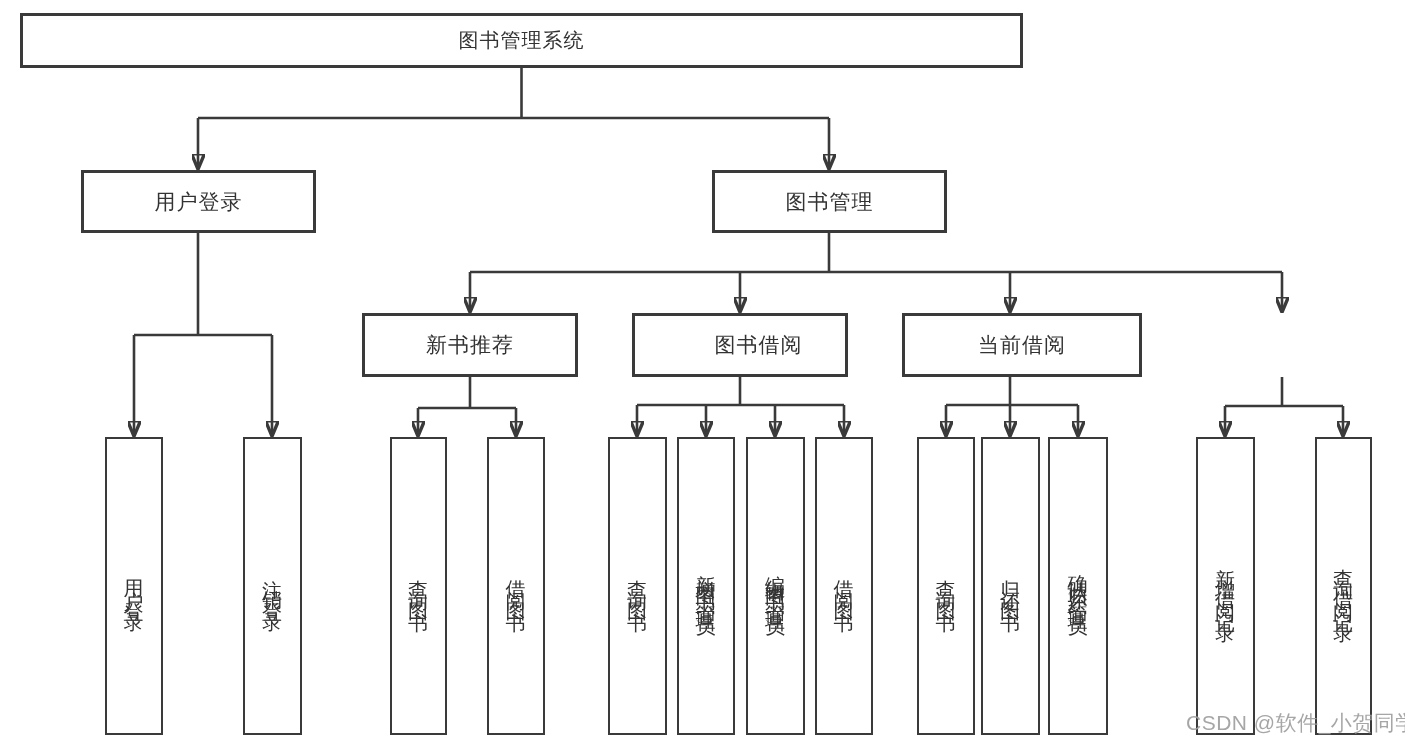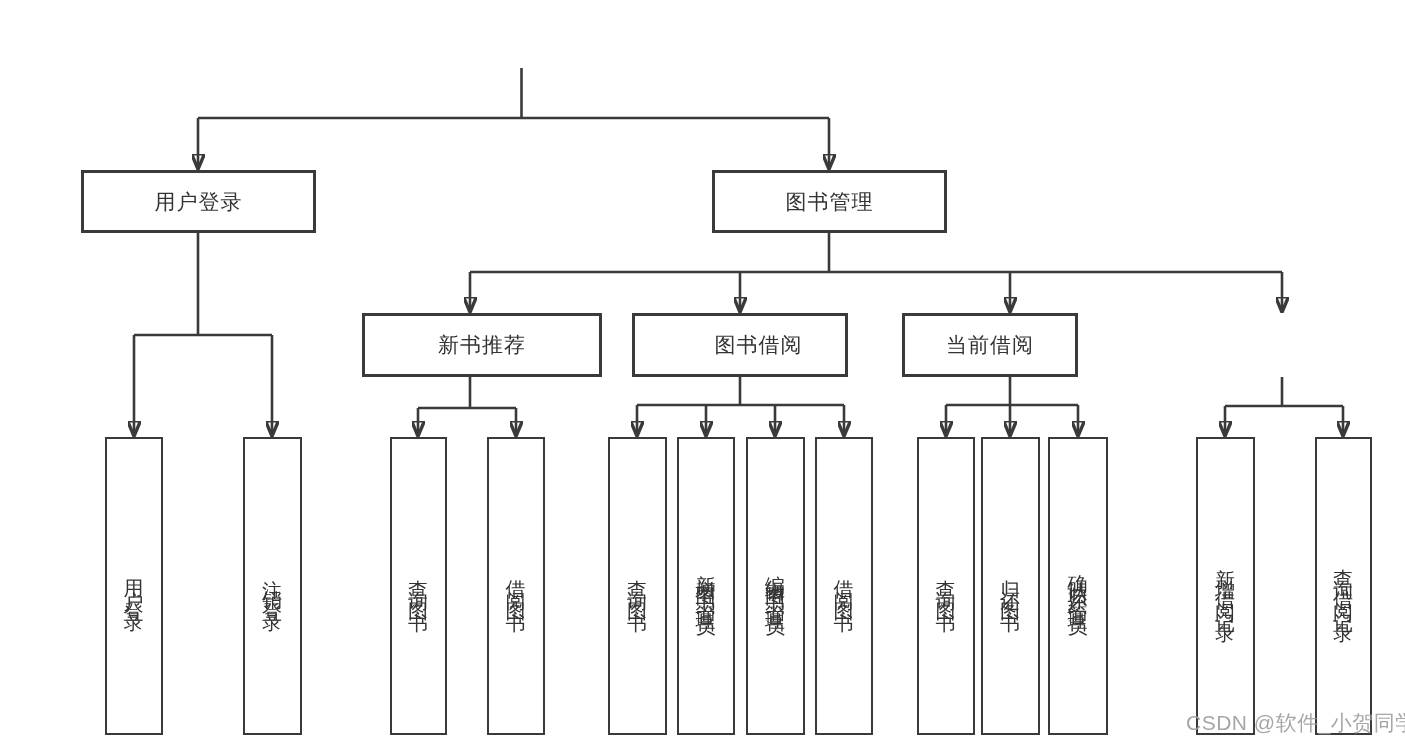--- a/index.html
+++ b/index.html
@@ -66,27 +66,28 @@
     <path d="M946 405 V435" marker-end="url(#arr)"></path>
     <path d="M1010 405 V435" marker-end="url(#arr)"></path>
     <path d="M1078 405 V435" marker-end="url(#arr)"></path>
 
     <path d="M1282 377 V406"></path>
     <path d="M1225 406 H1343"></path>
     <path d="M1225 406 V435" marker-end="url(#arr)"></path>
     <path d="M1343 406 V435" marker-end="url(#arr)"></path>
   </svg>
 
+  <div class="node" style="left:20px;top:13px;width:1003px;height:55px;font-size:20px;">图书管理系统</div>
 
   <div class="node" style="left:81px;top:170px;width:235px;height:63px;">用户登录</div>
   <div class="node" style="left:712px;top:170px;width:235px;height:63px;text-align:right;">图书管理</div>
 
-  <div class="node" style="left:362px;top:313px;width:240px;height:64px;">新书推荐</div>
+  <div class="node" style="left:362px;top:313px;width:216px;height:64px;">新书推荐</div>
   <div class="node" style="left:632px;top:313px;width:216px;height:64px;padding-left:37px;">图书借阅</div>
-  <div class="node" style="left:902px;top:313px;width:176px;height:64px;">当前借阅</div>
+  <div class="node" style="left:902px;top:313px;width:240px;height:64px;">当前借阅</div>
 
   <div class="node leaf" style="left:105px;top:437px;width:58px;height:298px;">
     <span class="vtext" style="letter-spacing: 11px;">用户登录</span>
     </div>
   <div class="node leaf" style="left:243px;top:437px;width:59px;height:298px;">
     <span class="vtext" style="letter-spacing: 11px;">注销登录</span>
     </div>
 
   <div class="node leaf" style="left:390px;top:437px;width:57px;height:298px;">
     <span class="vtext" style="letter-spacing: 11px;">查询图书</span>

